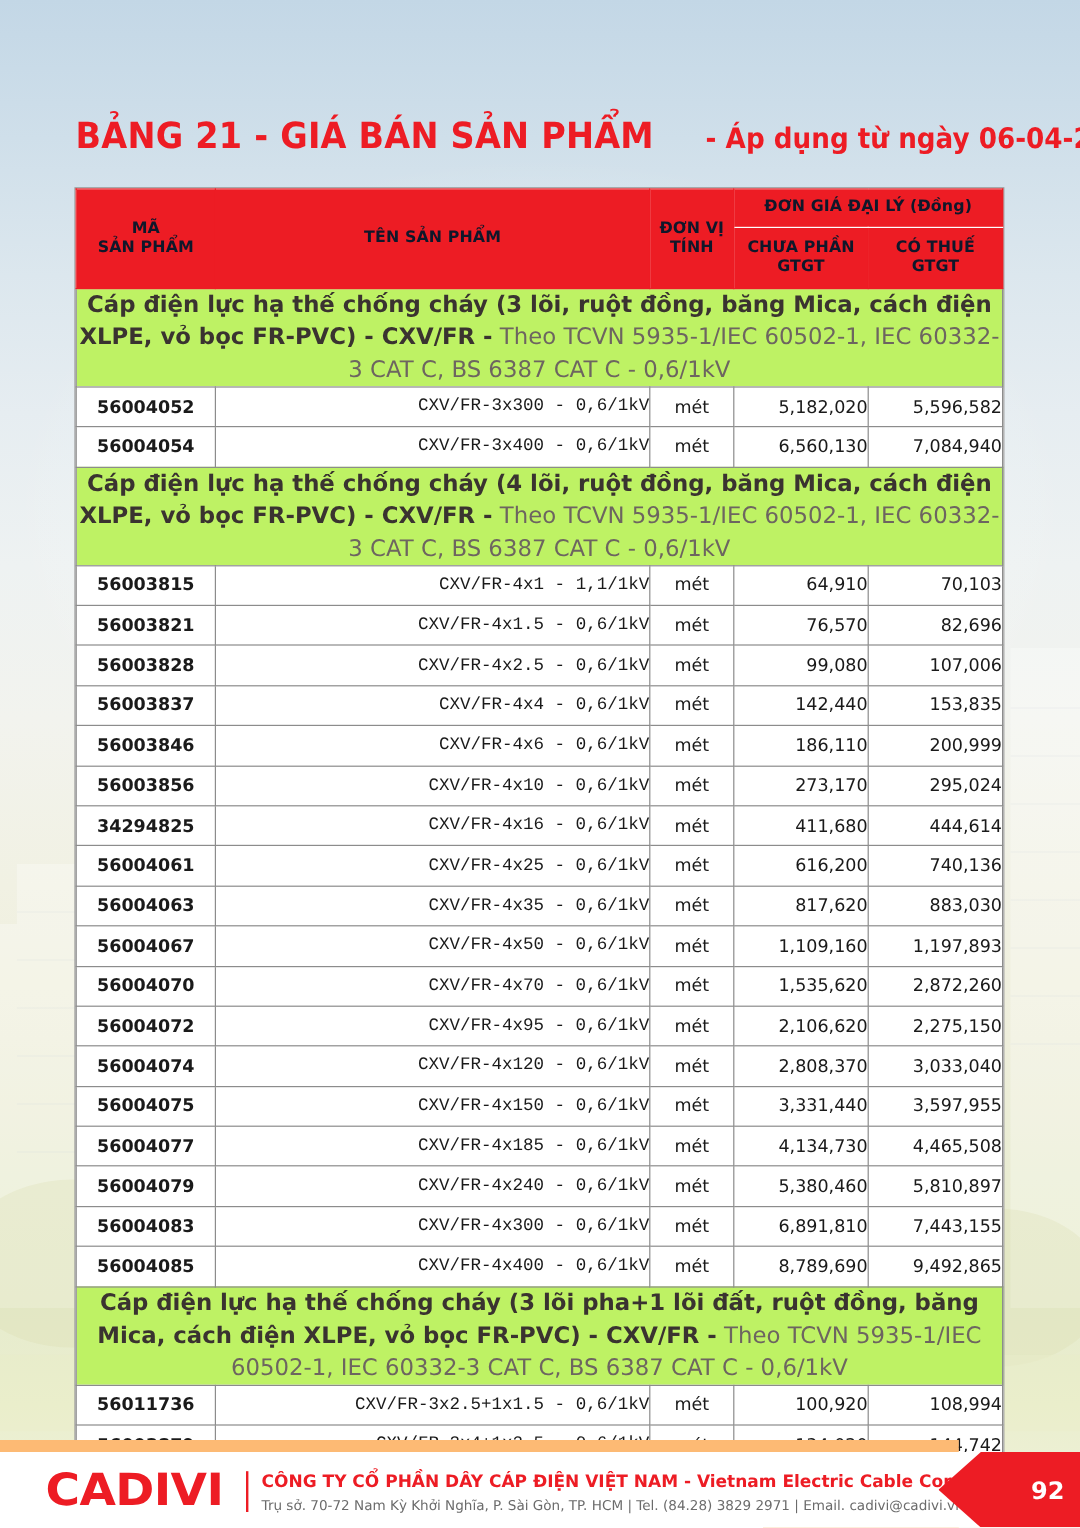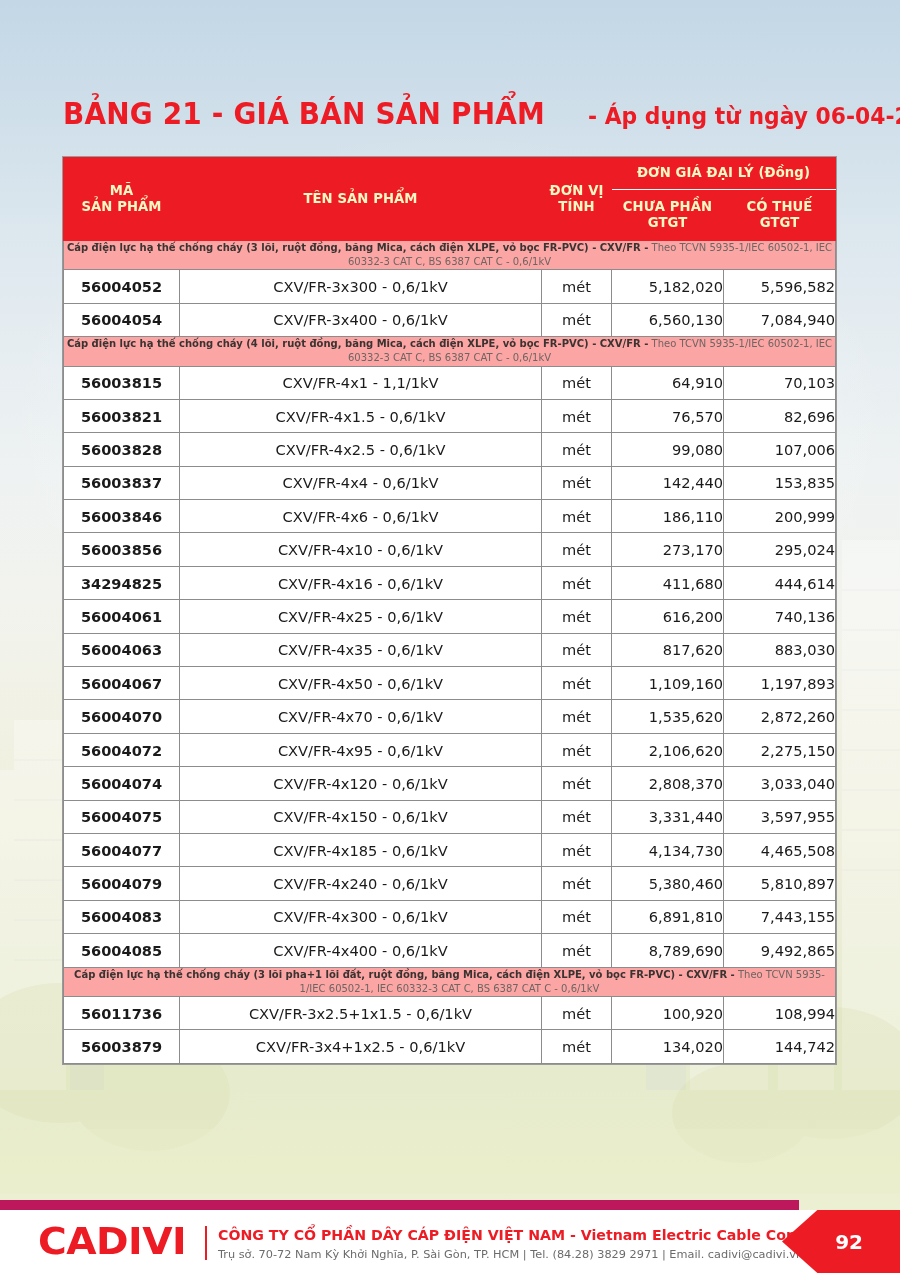--- a/index.html
+++ b/index.html
@@ -61,66 +61,66 @@
   
   #pricing-table {
     position: absolute; left: 63px; top: 157px; width: 772px;
     border-collapse: collapse; table-layout: fixed;
     background: #ffffff;
     box-shadow: 0 0 0 1px #9a9a9a;
   }
   #pricing-table td, #pricing-table th { padding: 0; }
 
   thead th {
-    background: #ed1c24; color: #fef9c3; font-weight: 600;
+    background: #ed1c24; color: #0f172a; font-weight: 600;
     font-size: 13.2px; line-height: 1.22; text-align: center;
     border: 1px solid #ed1c24;
     font-family: "DejaVu Sans", "Liberation Sans", sans-serif;
     letter-spacing: .1px;
   }
   thead th.sep-l { border-left: 1.6px solid #ffffff; }
   thead th.sep-b { border-bottom: 1.6px solid #ffffff; }
   .hdr-tall { height: 83px; }
   .hdr-top  { height: 32px; }
   .hdr-bot  { height: 51px; }
 
   td.code, td.name, td.unit, td.price {
     border: 1px solid #8c8c8c;
     font-size: 14.6px; color: #1a1a1a; height: 33.4px;
     font-family: "DejaVu Sans", "Liberation Sans", sans-serif;
     background: #ffffff;
   }
   td.code  { text-align: center; font-weight: bold; }
-  td.name  { text-align: center; padding-left: 10px; }
+  td.name  { text-align: right; padding-left: 10px; font-family: Liberation Mono, monospace; }
   td.unit  { text-align: center; }
   td.price { text-align: right; padding-right: 14px; }
 
   td.section {
-    background: #fca5a5; border: 1px solid #8c8c8c;
+    background: #bef264; border: 1px solid #8c8c8c;
     padding: 9px 16px 10px; text-align: center;
-    font-size: 10px; line-height: 1.42; color: #3c3531;
+    font-size: 19px; line-height: 1.42; color: #3c3531;
   }
   .sec-strong { font-weight: 700; color: #3a3330; }
   .sec-light  { font-weight: 400; color: #6d6560; }
 
   
   #footer {
     position: absolute; left: 0; bottom: 0; width: 799px; height: 73px;
-    background: #be185d;
+    background: #fdba74;
   }
   #footer-bar {
     position: absolute; left: 0; bottom: 0; width: 900px; height: 63px;
     background: #ffffff; overflow: hidden;
   }
   #page-tab {
     position: absolute; right: 0; bottom: 0; width: 118px; height: 63px;
     background: #ed1c24;
     clip-path: polygon(30% 0, 100% 0, 100% 100%, 30% 100%, 0 50%);
     display: flex; align-items: center; justify-content: flex-end;
-    padding-right: 37px;
+    padding-right: 13px;
   }
   #page-num {
     color: #fff; font-weight: 700; font-size: 20px;
     font-family: "DejaVu Sans", "Liberation Sans", sans-serif;
   }
   #logo {
     position: absolute; left: 38px; bottom: 13px;
     color: #ed1c24; font-weight: 700; font-size: 37px;
     letter-spacing: -.5px; line-height: 1;
     font-family: "DejaVu Sans", "Liberation Sans", sans-serif;

